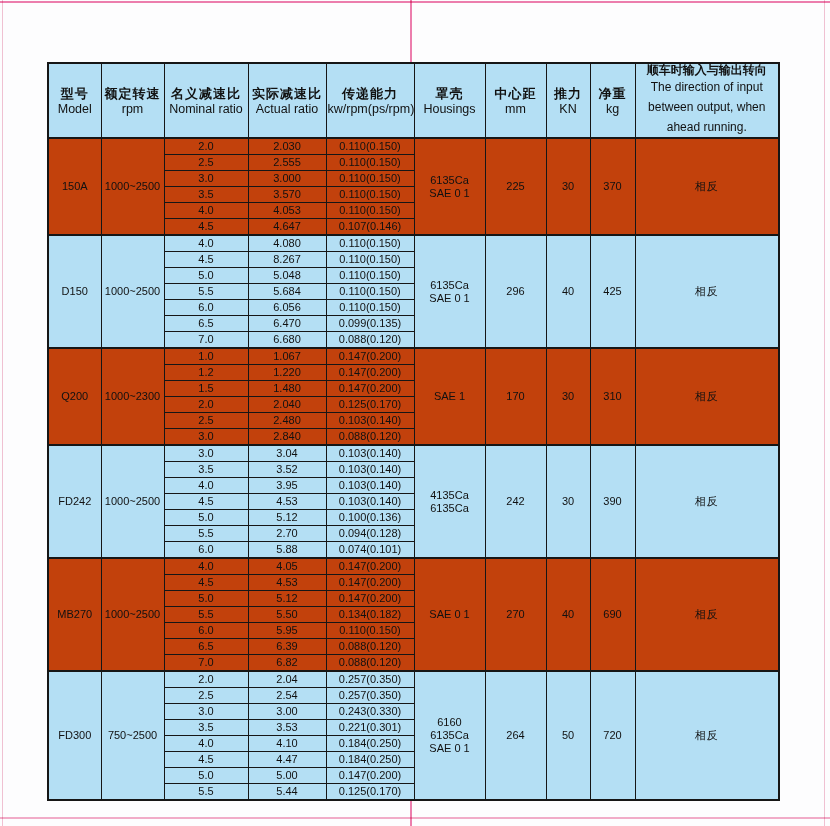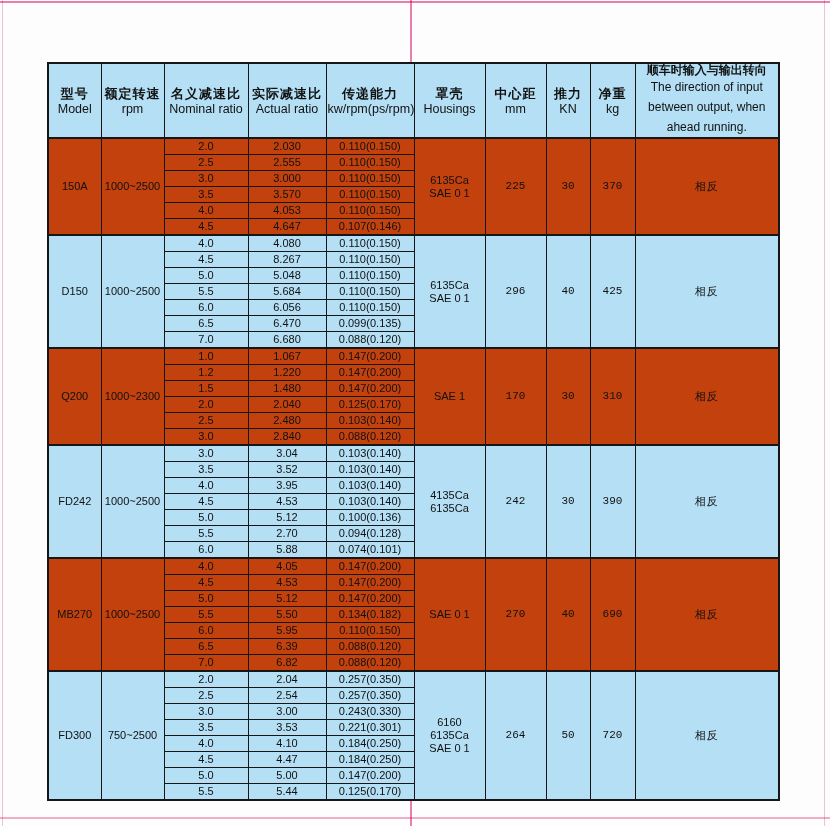--- a/index.html
+++ b/index.html
@@ -60,21 +60,21 @@
   }
   th .h-en { font-size: 12.5px; font-weight: normal; line-height: 15px; }
   th.dir-header .h-zh { font-size: 12px; letter-spacing: 0; line-height: 13px; }
   th.dir-header .h-en { font-size: 12px; line-height: 20px; }
 
   tr.shaded td { background: #b4dff4; }
   table.spec thead th { background: #b4dff4; }
 
   td.model-cell, td.rpm-cell { font-size: 11.5px; margin-left: 28px; }
   td.housings-cell { font-size: 11px; line-height: 16px; }
-  td.mm-cell, td.kn-cell, td.kg-cell { font-size: 12px; font-family: Liberation Mono, monospace; }
+  td.mm-cell, td.kn-cell, td.kg-cell { font-size: 12px; }
   td.direction-cell { font-size: 11px; letter-spacing: 1px; }
   tr.group-start td { border-top-width: 2px; }
 </style>
 </head>
 <body>
 
 <div class="mark top-line" style="background: rgb(238, 127, 174);"></div>
 <div class="mark fold-line" style="background: rgb(238, 127, 174);"></div>
 <div class="mark left-edge" style="background: rgb(242, 195, 211);"></div>
 <div class="mark right-edge" style="background: rgb(242, 195, 211);"></div>

